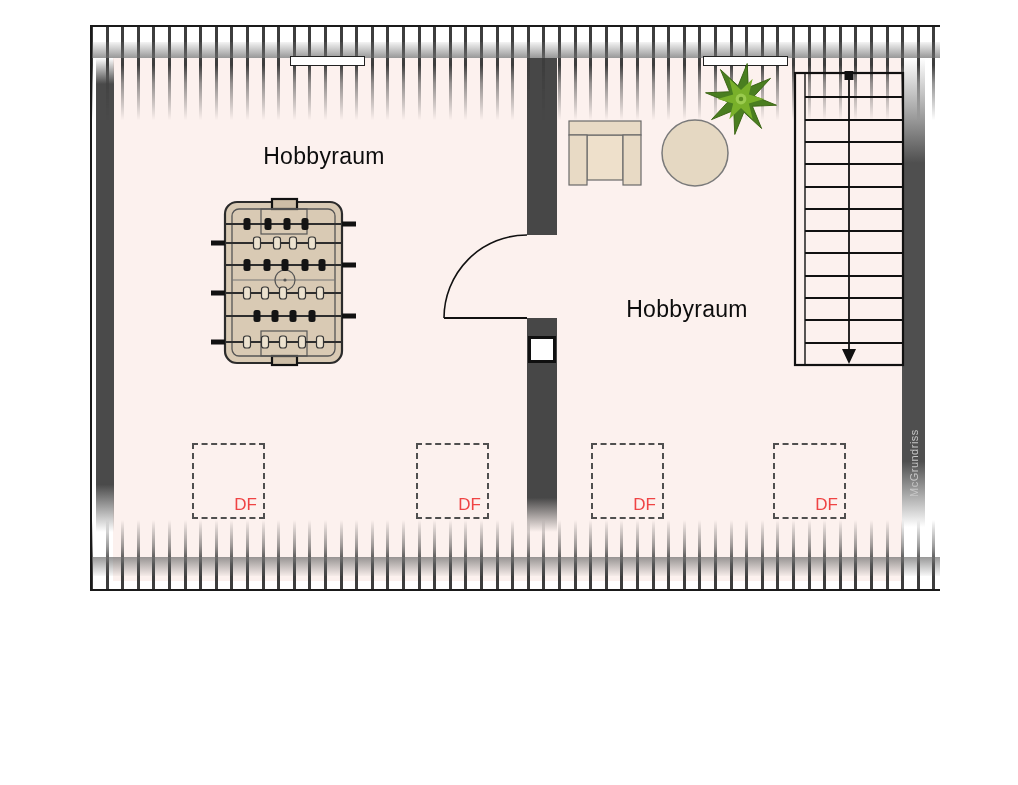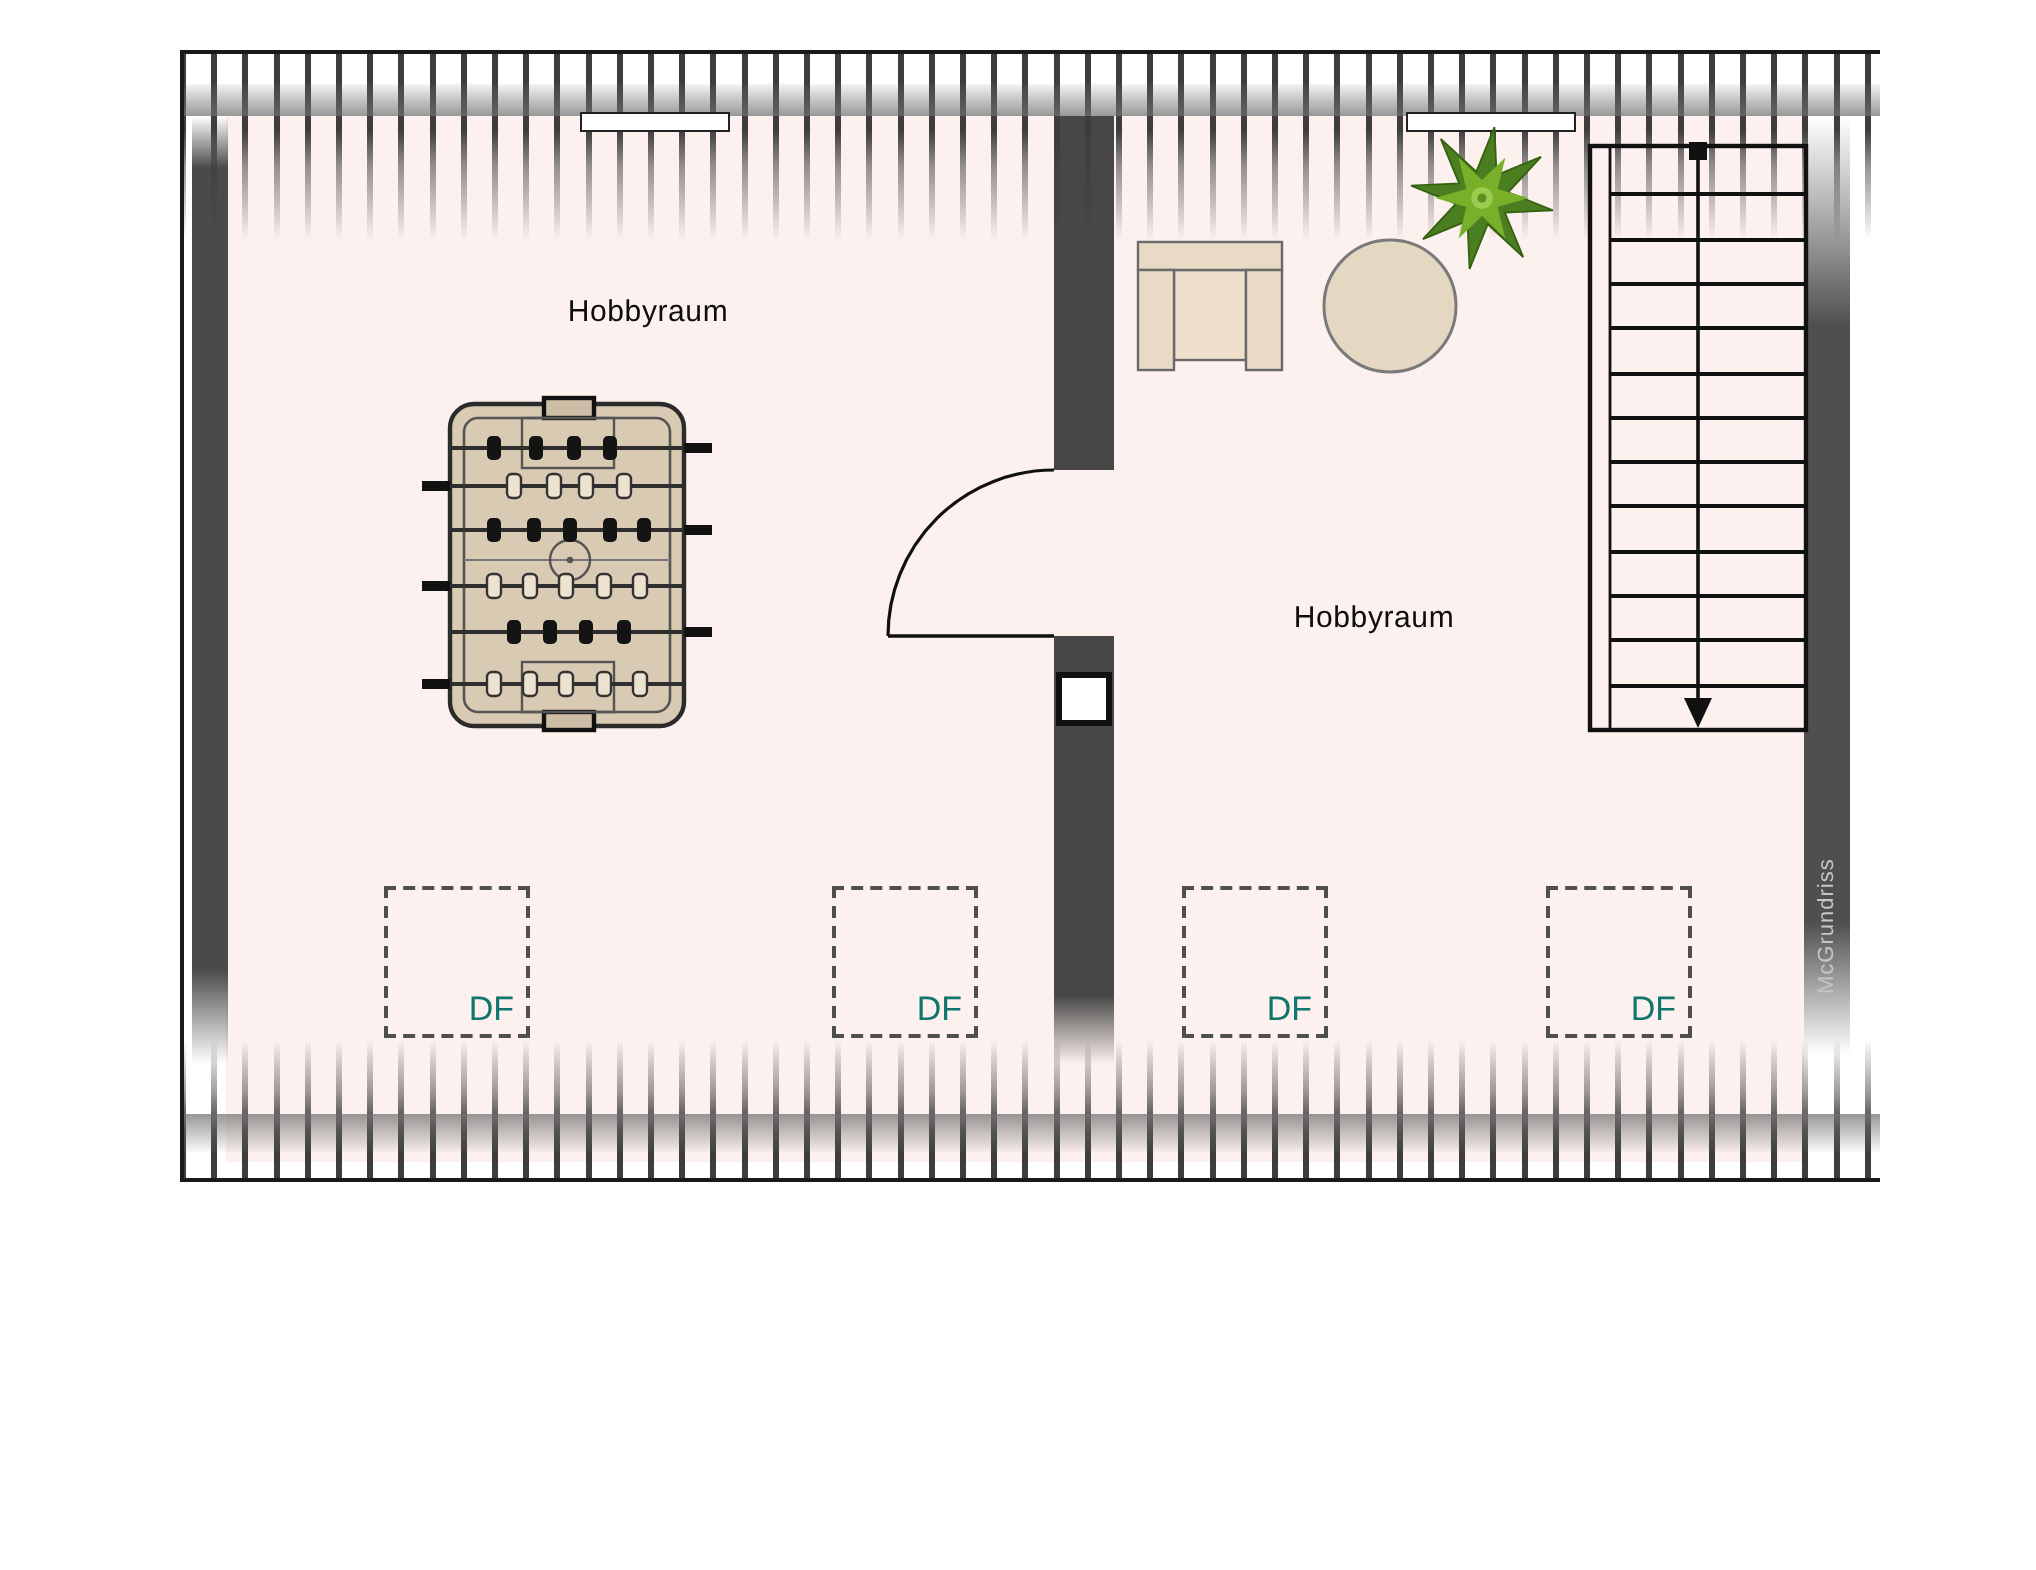--- a/index.html
+++ b/index.html
@@ -59,34 +59,34 @@
     background:#ffffff; border:3px solid #101010;
   }
 
   
   .win-strip { background:#ffffff; border:1.5px solid #222; height:10px; top:31px; }
   .win-strip.w1 { left:200px; width:75px; }
   .win-strip.w2 { left:613px; width:85px; }
 
   
   .room-label {
-    color:#0d0d0d; font-size:15px; letter-spacing:.3px;
+    color:#0d0d0d; font-size:23px; letter-spacing:.3px;
     transform:translate(-50%,-50%); white-space:nowrap;
   }
   .room-label.r1 { left:234px; top:131px; }
   .room-label.r2 { left:597px; top:284px; }
 
   
   .df-box {
     top:418px; width:73px; height:76px;
     border:2px dashed #4f4f4f;
   }
   .df-box .df-label {
     position:absolute; right:6px; bottom:2px;
-    font-size:17px; color:#0f766e;
+    font-size:17px; color:#ef4444;
   }
   .df-1 { left:102px; } .df-2 { left:326px; } .df-3 { left:501px; } .df-4 { left:683px; }
 
   
   .watermark {
     left:812px; top:403px; width:23px; height:70px;
     display:flex; align-items:center; justify-content:center;
     writing-mode:vertical-rl; transform:rotate(180deg);
     font-size:11px; color:#c6c6c6; letter-spacing:.5px;
   }

